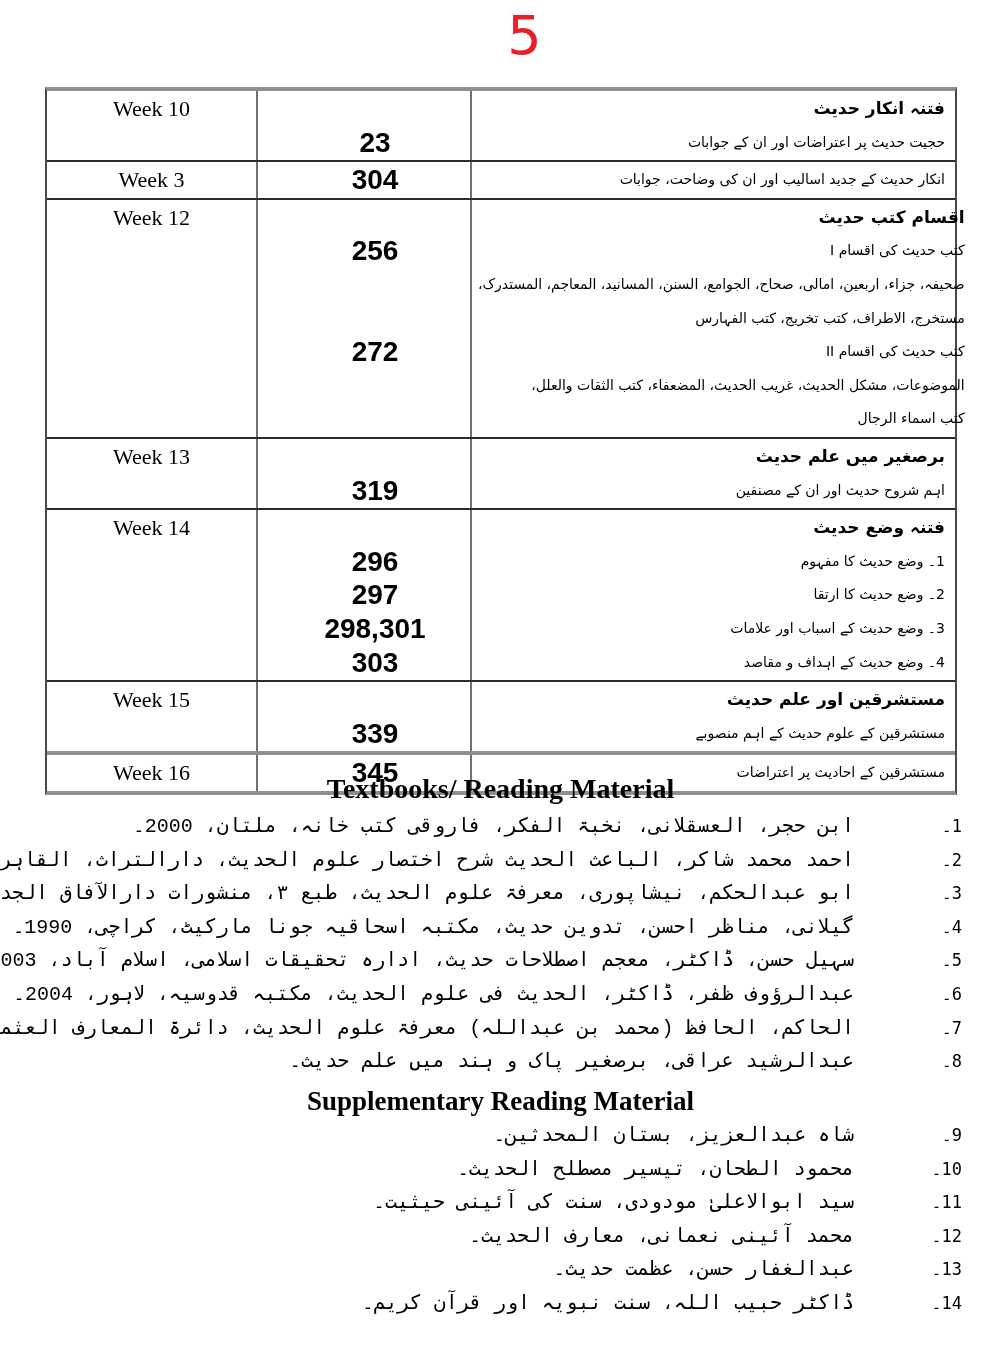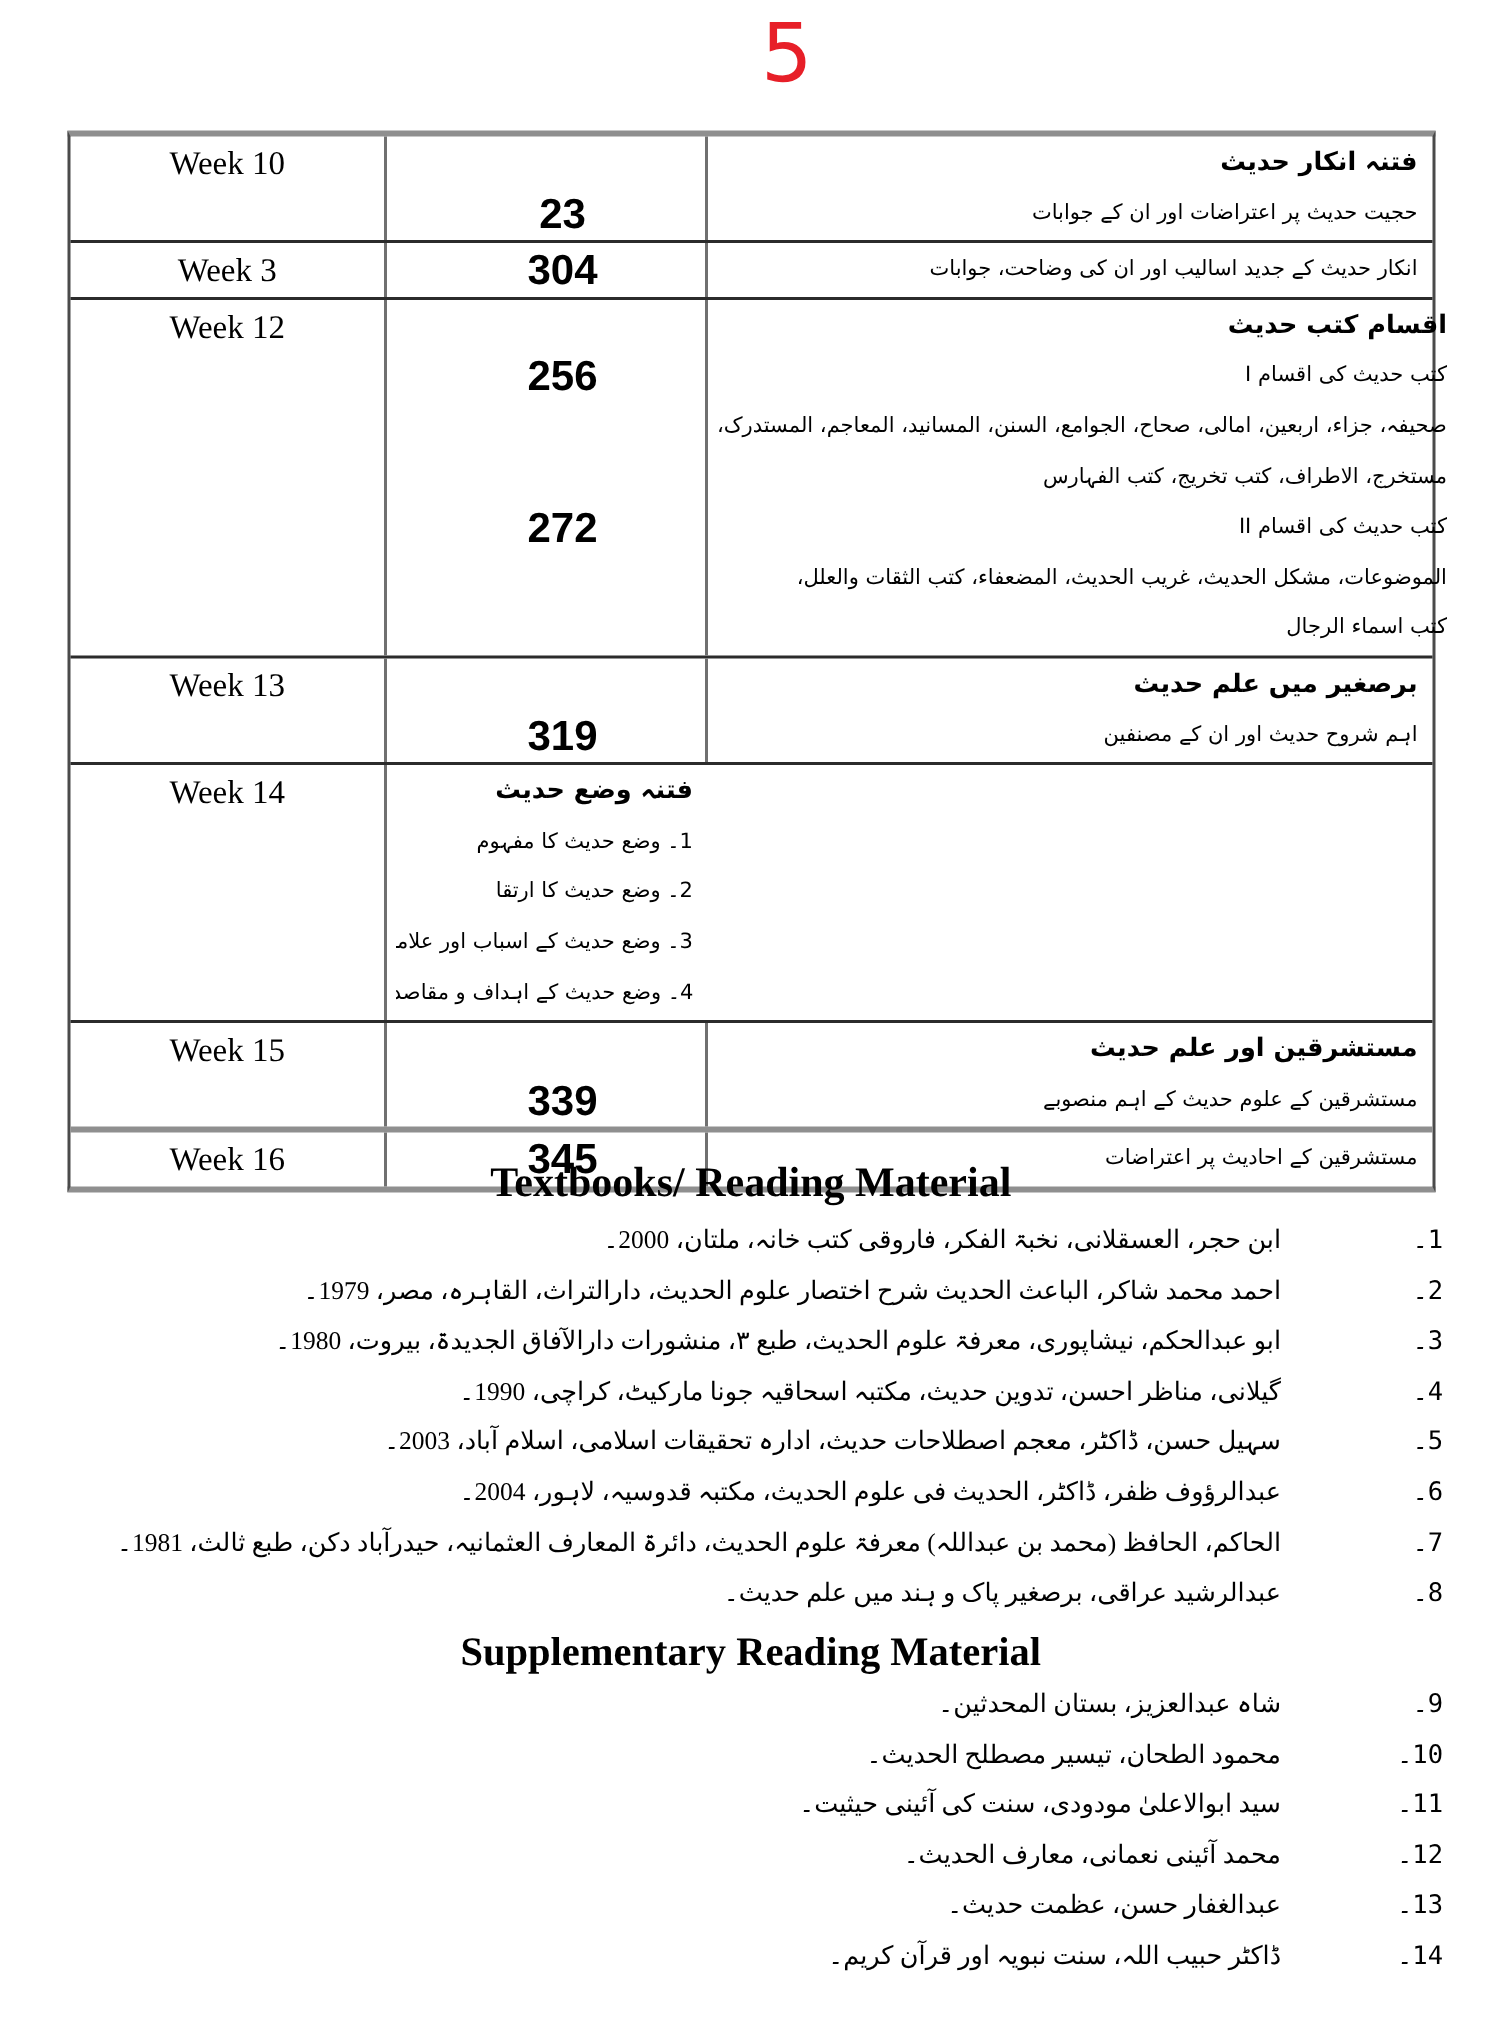--- a/index.html
+++ b/index.html
@@ -36,21 +36,21 @@
   #textbooks-heading{top:769px;font-size:28px;line-height:36px;}
   #supplementary-heading{top:1081px;font-size:27px;line-height:36px;}
 
   
   .rlist{position:absolute;left:40px;right:35px;direction:rtl;}
   #textbooks-list{top:810px;}
   #supplementary-list{top:1119px;}
   .li{display:flex;direction:rtl;align-items:baseline;height:33.6px;}
   .li .no{flex:0 0 108px;font-family:"DejaVu Sans Mono","DejaVu Sans",monospace;
           font-size:17px;line-height:33.6px;text-align:right;direction:rtl;}
-  .li .txt{font-family:Liberation Serif, serif;font-size:17px;line-height:33.6px;
+  .li .txt{font-family:Liberation Mono, monospace;font-size:20px;line-height:33.6px;
            white-space:nowrap;direction:rtl;}
 </style>
 </head>
 <body>
 
 <div class="pageno" style="color: rgb(231, 31, 40);">5</div>
 
 <div class="ctable" id="course-table">
     <div class="trow">
       <div class="cell week">Week 10</div>
@@ -99,20 +99,27 @@
         <div class="numline">&nbsp;</div>
         <div class="numline">319</div>
       </div>
       <div class="cell urdu">
         <div class="uline b">برصغیر میں علم حدیث</div>
         <div class="uline">اہم شروح حدیث اور ان کے مصنفین</div>
       </div>
     </div>
     <div class="trow">
       <div class="cell week">Week 14</div>
+      <div class="cell nums">
+        <div class="numline">&nbsp;</div>
+        <div class="numline">296</div>
+        <div class="numline">297</div>
+        <div class="numline">298,301</div>
+        <div class="numline">303</div>
+      </div>
       <div class="cell urdu">
         <div class="uline b">فتنہ وضع حدیث</div>
         <div class="uline">1۔ وضع حدیث کا مفہوم</div>
         <div class="uline">2۔ وضع حدیث کا ارتقا</div>
         <div class="uline">3۔ وضع حدیث کے اسباب اور علامات</div>
         <div class="uline">4۔ وضع حدیث کے اہداف و مقاصد</div>
       </div>
     </div>
     <div class="trow">
       <div class="cell week">Week 15</div>

